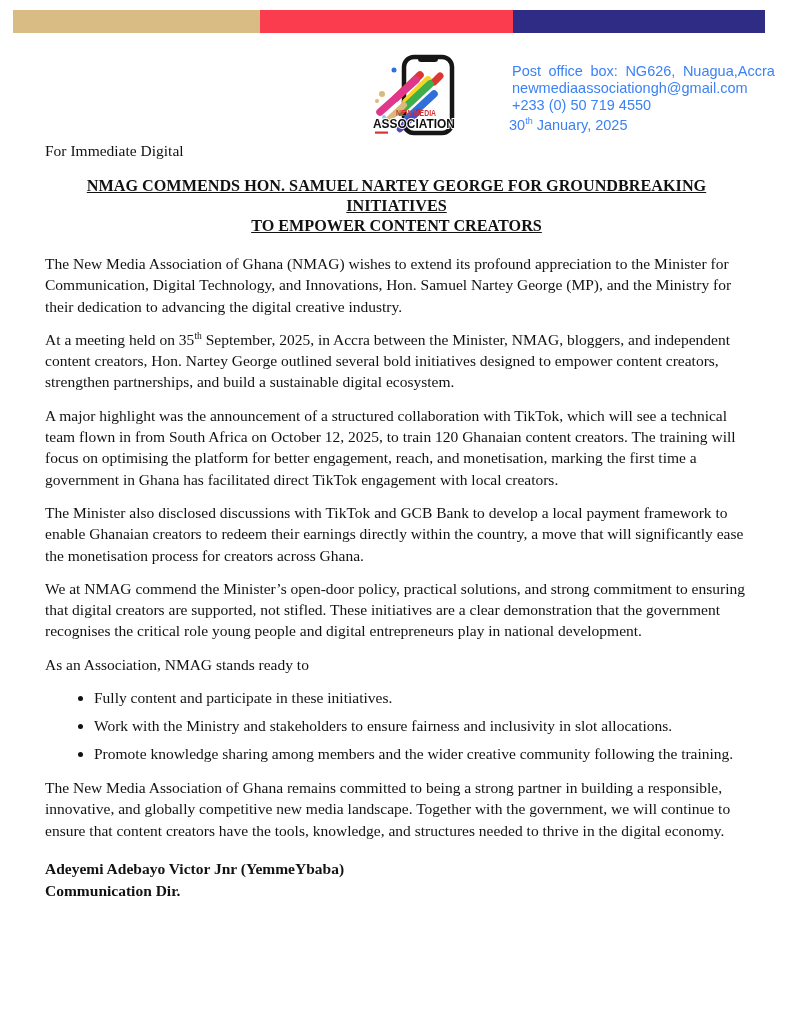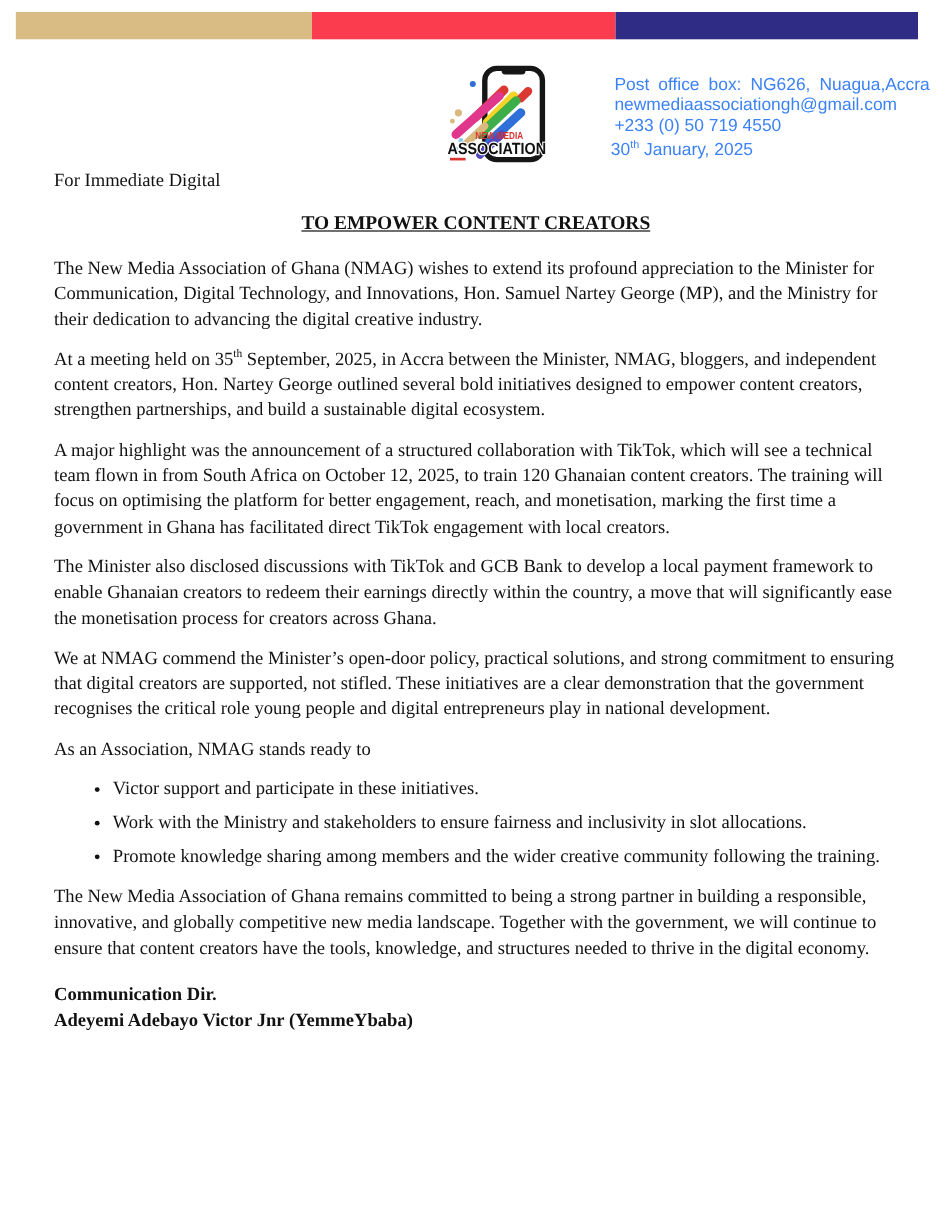--- a/index.html
+++ b/index.html
@@ -127,42 +127,43 @@
     <div class="contact-line">+233 (0) 50 719 4550</div>
     <div class="date-line"><span>30</span><sup>th</sup><span> January, 2025</span></div>
   </div>
 
   <div class="content">
 
 
     <div class="release-line">For Immediate Digital</div>
 
     <div class="doc-title">
+      <div class="t-line">NMAG COMMENDS HON. SAMUEL NARTEY GEORGE FOR GROUNDBREAKING INITIATIVES</div>
       <div class="t-line">TO EMPOWER CONTENT CREATORS</div>
     </div>
 
     <p>The New Media Association of Ghana (NMAG) wishes to extend its profound appreciation to the Minister for Communication, Digital Technology, and Innovations, Hon. Samuel Nartey George (MP), and the Ministry for their dedication to advancing the digital creative industry.</p>
 
     <p><span>At a meeting held on 35</span><sup>th</sup><span> September, 2025, in Accra between the Minister, NMAG, bloggers, and independent content creators, Hon. Nartey George outlined several bold initiatives designed to empower content creators, strengthen partnerships, and build a sustainable digital ecosystem.</span></p>
 
     <p>A major highlight was the announcement of a structured collaboration with TikTok, which will see a technical team flown in from South Africa on October 12, 2025, to train 120 Ghanaian content creators. The training will focus on optimising the platform for better engagement, reach, and monetisation, marking the first time a government in Ghana has facilitated direct TikTok engagement with local creators.</p>
 
     <p>The Minister also disclosed discussions with TikTok and GCB Bank to develop a local payment framework to enable Ghanaian creators to redeem their earnings directly within the country, a move that will significantly ease the monetisation process for creators across Ghana.</p>
 
     <p>We at NMAG commend the Minister’s open-door policy, practical solutions, and strong commitment to ensuring that digital creators are supported, not stifled. These initiatives are a clear demonstration that the government recognises the critical role young people and digital entrepreneurs play in national development.</p>
 
     <p>As an Association, NMAG stands ready to</p>
 
     <ul class="commit-list">
-      <li>Victor support and participate in these initiatives.</li>
+      <li>Fully content and participate in these initiatives.</li>
       <li>Work with the Ministry and stakeholders to ensure fairness and inclusivity in slot allocations.</li>
       <li>Promote knowledge sharing among members and the wider creative community following the training.</li>
     </ul>
 
     <p>The New Media Association of Ghana remains committed to being a strong partner in building a responsible, innovative, and globally competitive new media landscape. Together with the government, we will continue to ensure that content creators have the tools, knowledge, and structures needed to thrive in the digital economy.</p>
 
     <div class="signature">
+      <div>Adeyemi Adebayo Victor Jnr (YemmeYbaba)</div>
       <div>Communication Dir.</div>
-      <div>Adeyemi Adebayo Victor Jnr (YemmeYbaba)</div>
     </div>
 
   </div>
 </div>
 
 </body></html>

